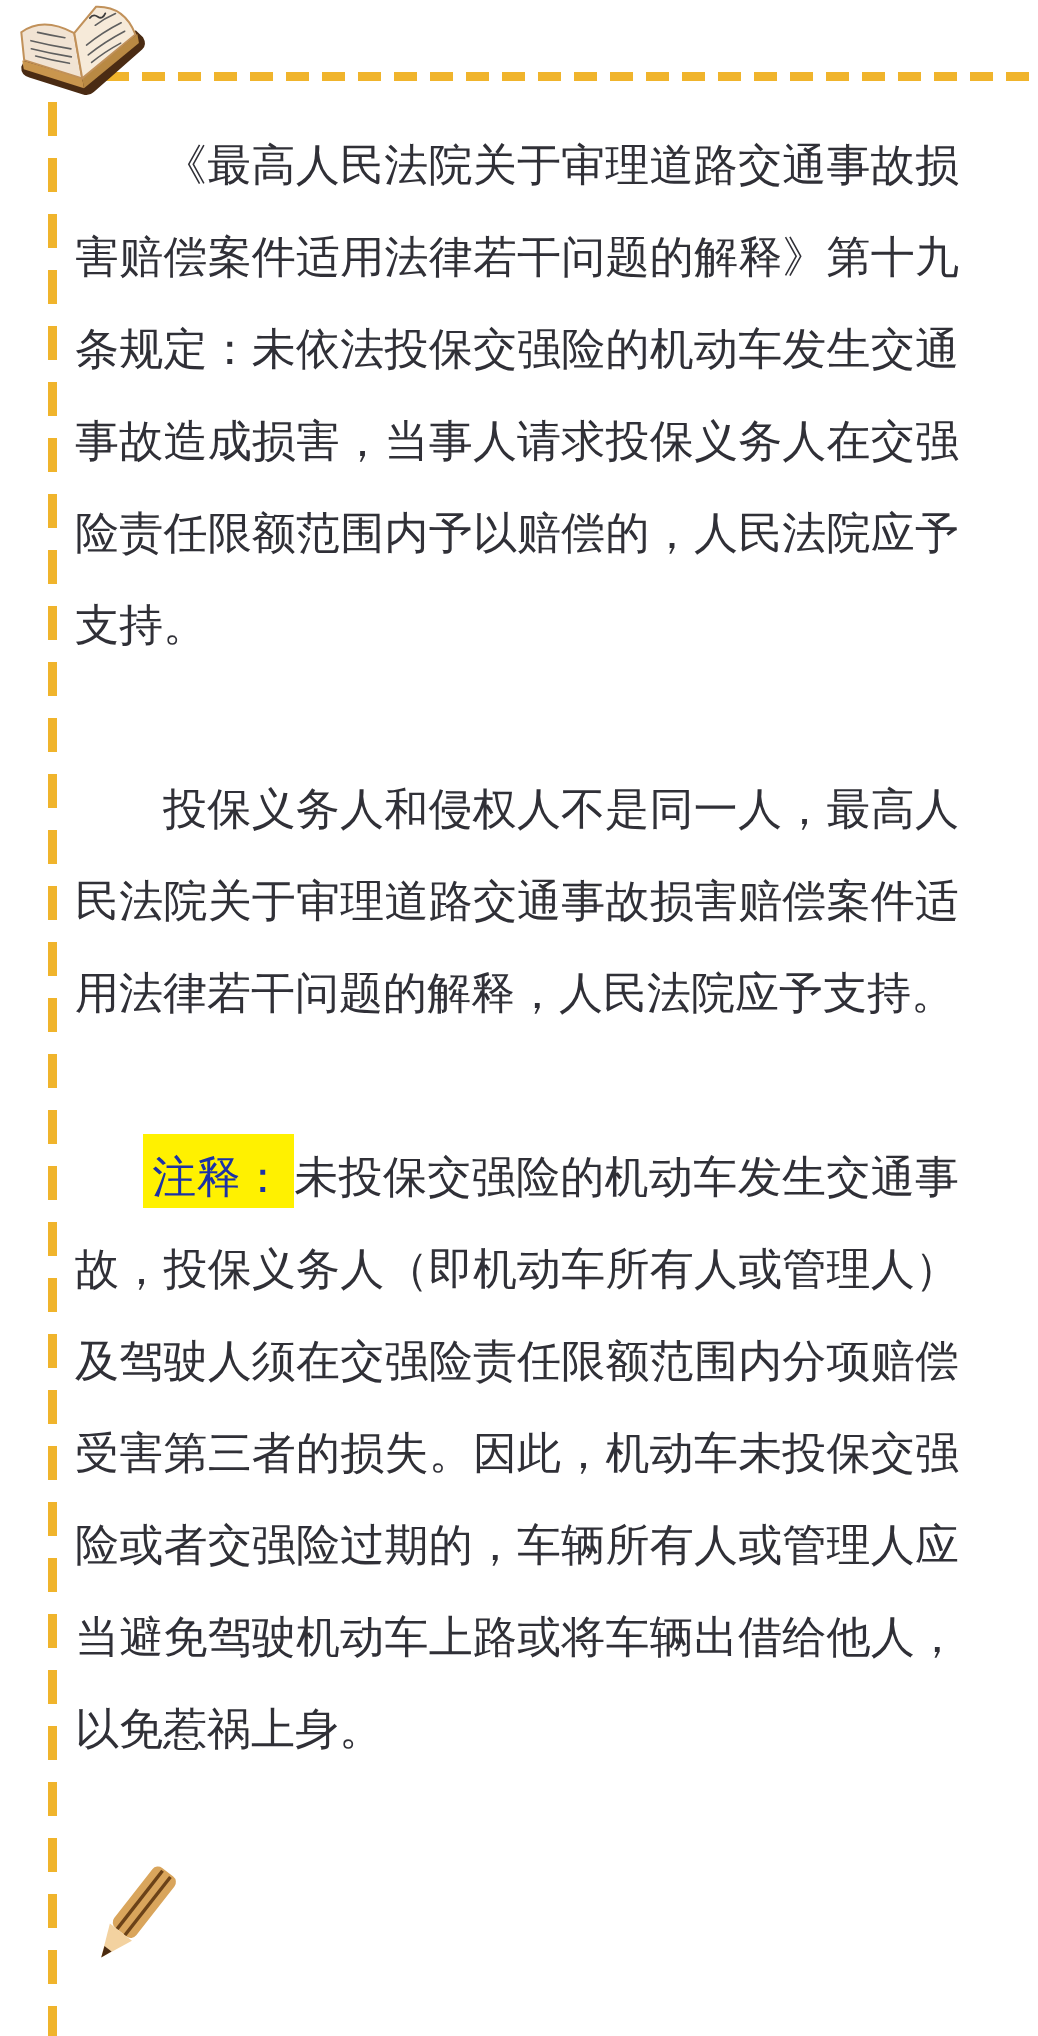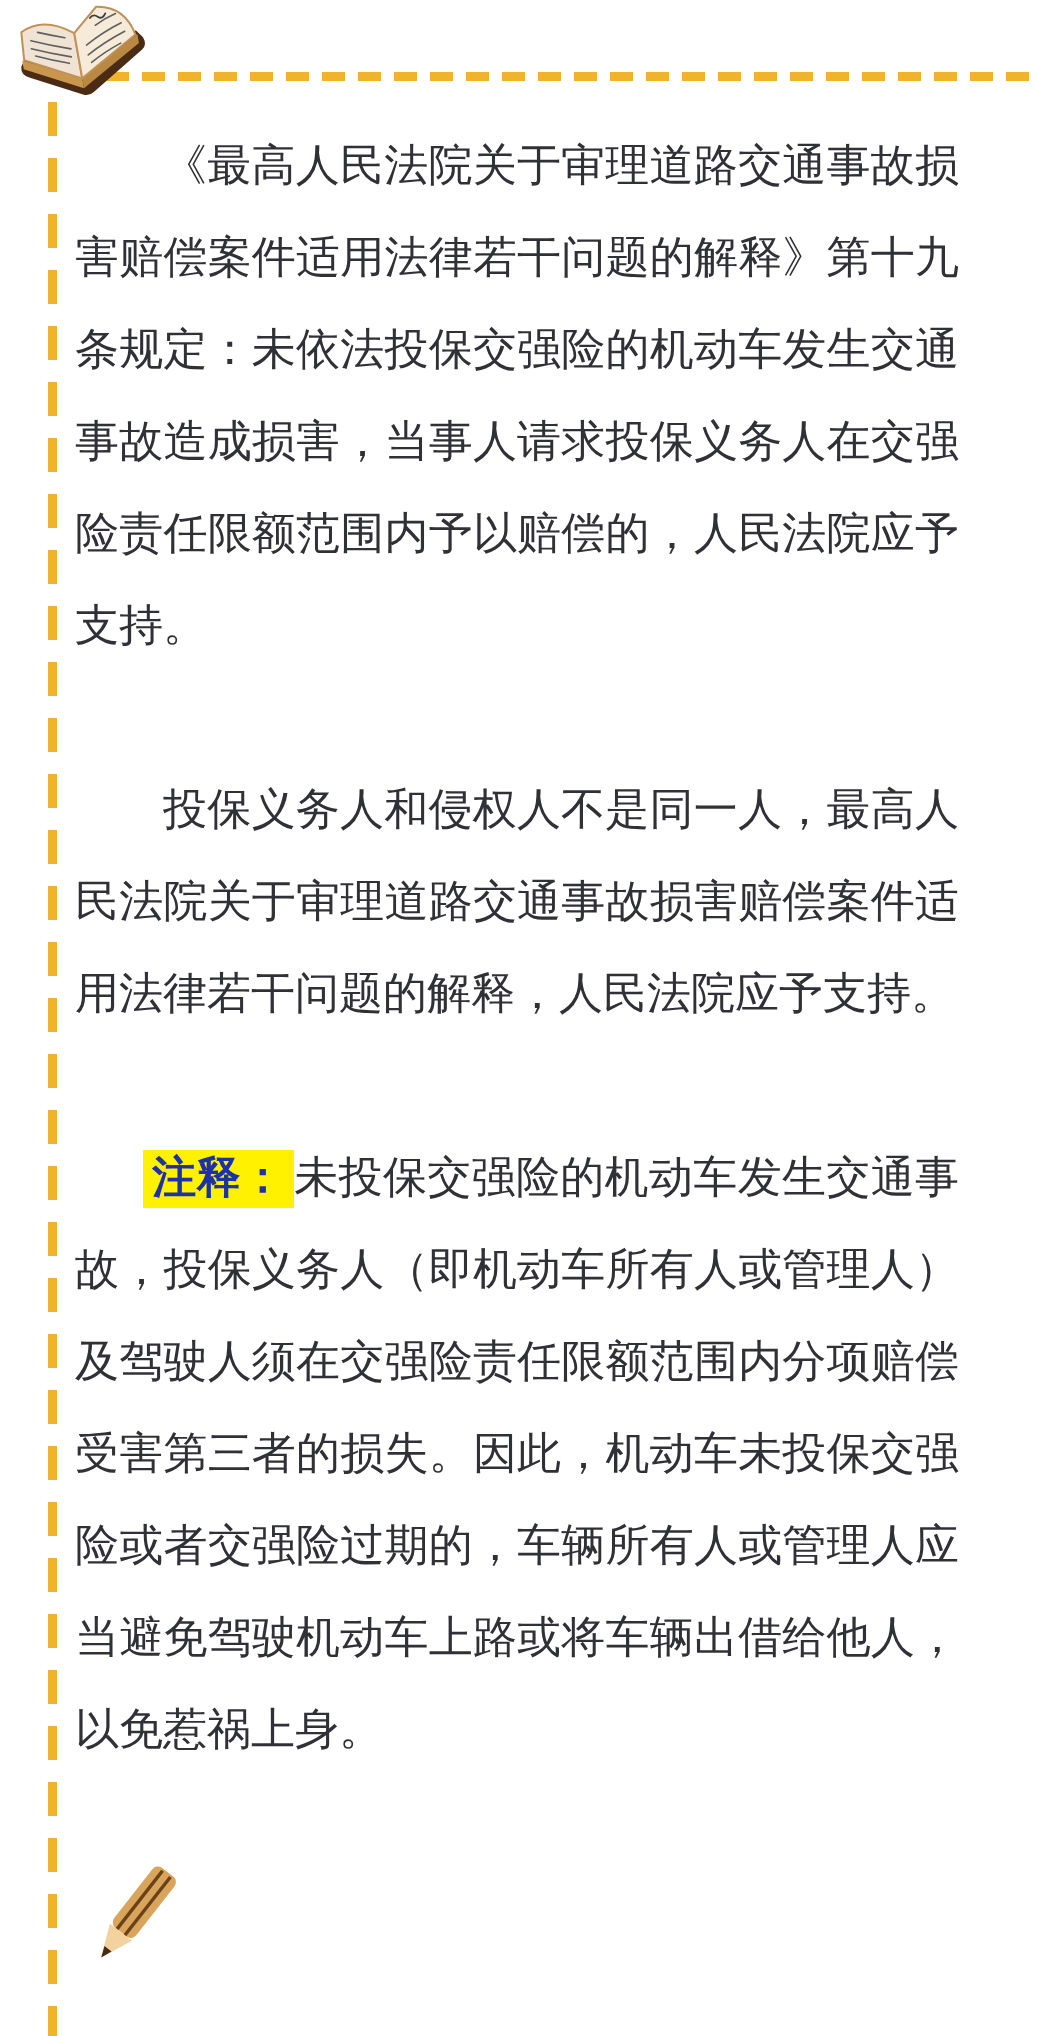--- a/index.html
+++ b/index.html
@@ -33,22 +33,22 @@
   .content{
     position:absolute;left:75px;top:119px;width:884px;
     font-size:44px;line-height:92px;color:var(--body-text);
     text-align:justify;
   }
   .content p{margin:0 0 92px 0;text-indent:2em;}
   .content p.note{text-indent:1.55em;}
   .hl{
     background:var(--hl-bg);
     color:var(--hl-text);
-    font-weight:bold;
-    padding:2px 9px 7px 9px;
+    font-weight:normal;
+    padding:18px 9px 7px 9px;
   }
 </style>
 </head>
 <body>
 
 <div class="page">
 
   <div class="dash-h"></div>
   <div class="dash-v"></div>
 

